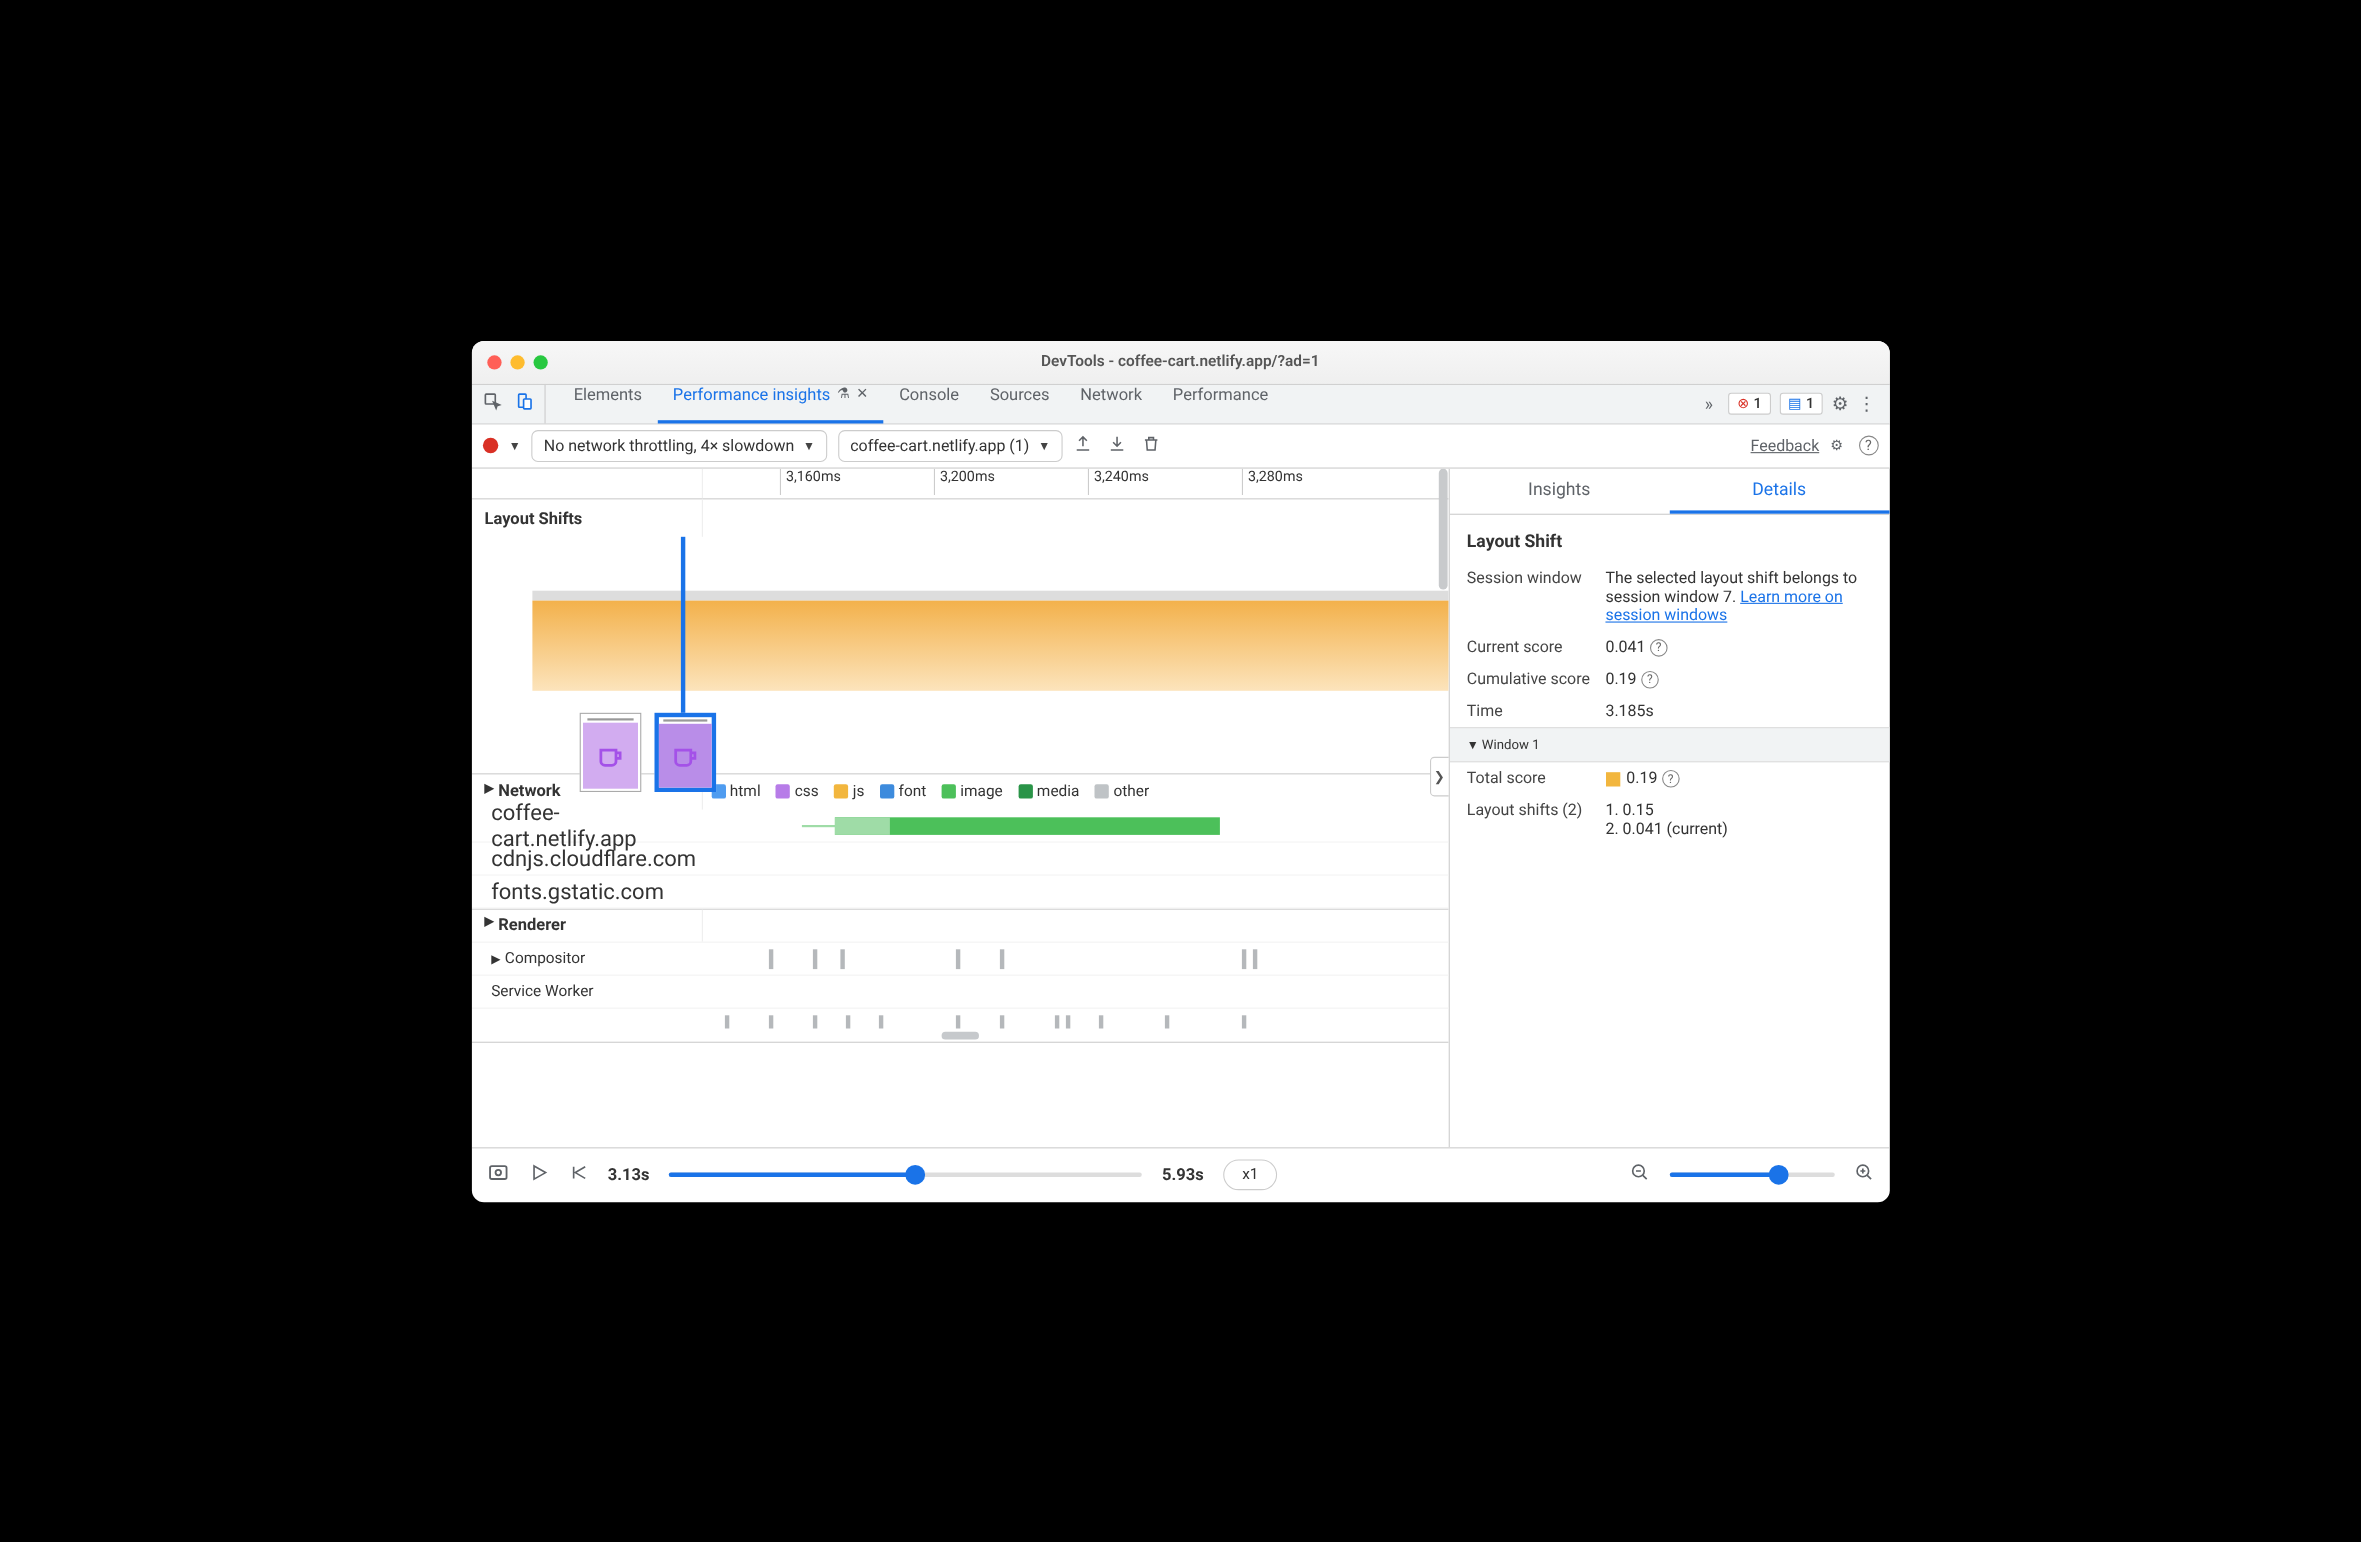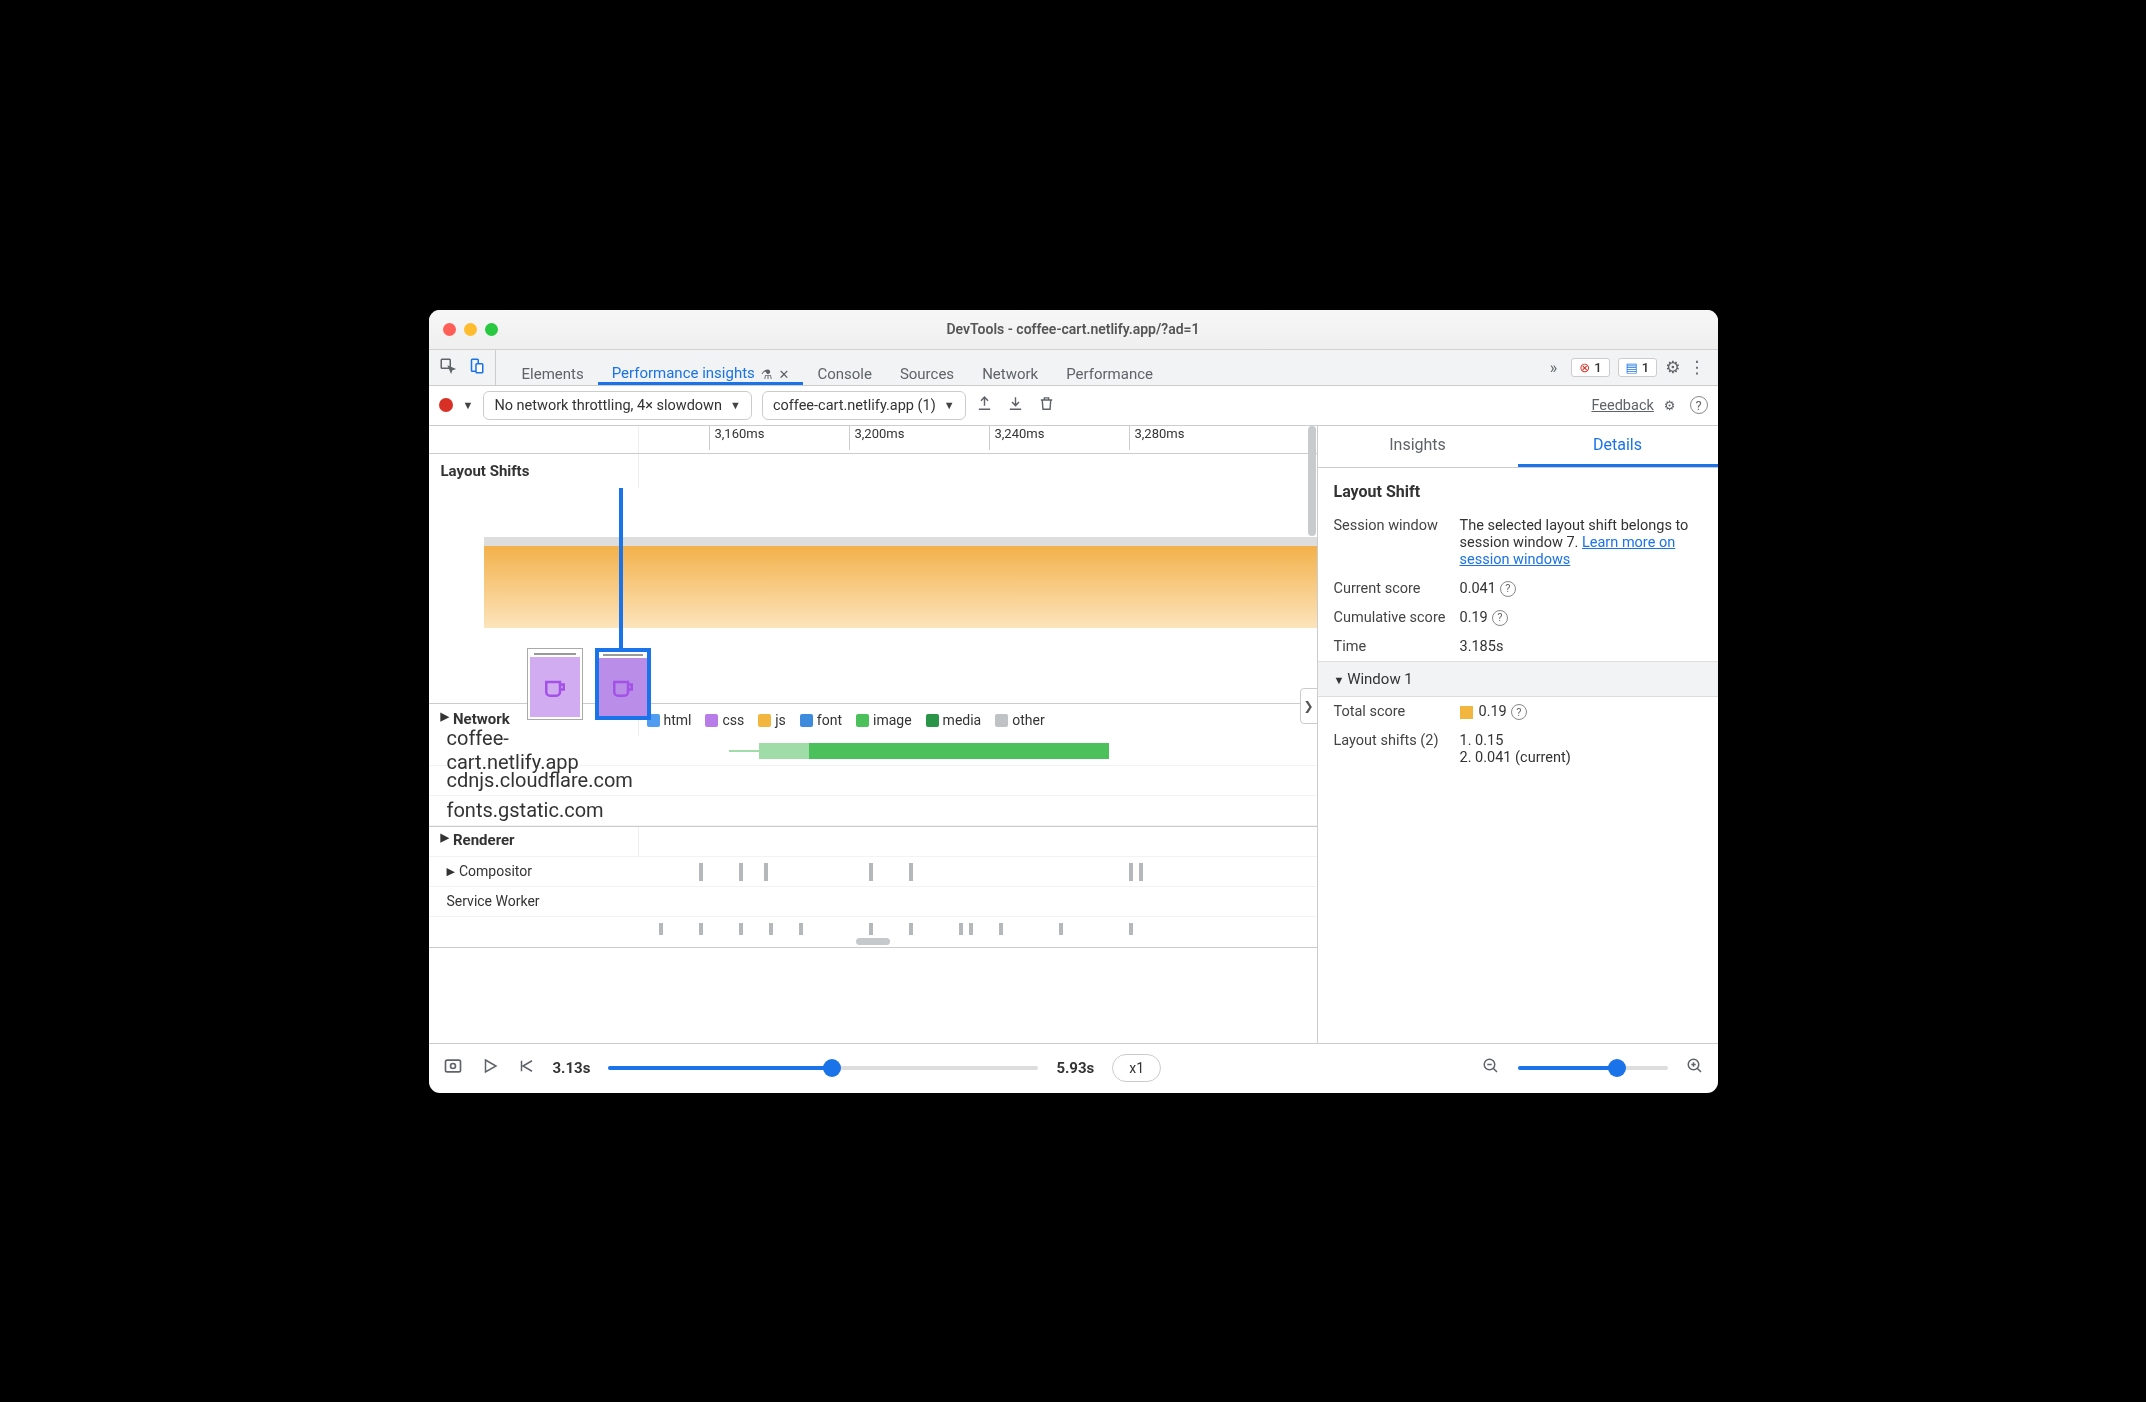--- a/index.html
+++ b/index.html
@@ -49,21 +49,21 @@
     align-items: stretch;
     background: #f1f3f4;
   }
   .tabs-left-icons { display: flex; align-items: center; padding: 0 10px; gap: 10px; border-right: 1px solid #ccc; }
   .inspect-icon svg, .device-icon svg { width: 18px; height: 18px; }
   .device-icon { color: #1a73e8; }
   .panel-tabs { display: flex; align-items: stretch; padding-left: 12px; flex: 1; }
   .panel-tab {
     padding: 0 14px;
     display: flex;
-    align-items: flex-end;
+    align-items: flex-start;
     font-size: 15px;
     color: #5f6368;
     cursor: pointer;
     gap: 6px;
     border-bottom: 2px solid transparent;
   }
   .panel-tab.active { color: #1a73e8; border-bottom: 3px solid #1a73e8; }
   .panel-tab .flask, .panel-tab .close { font-size: 13px; color: #5f6368; }
   .tabs-right { display: flex; align-items: center; gap: 8px; padding-right: 12px; }
   .more-tabs { font-size: 16px; color: #5f6368; padding: 0 6px; }
@@ -167,21 +167,21 @@
   .side-tab.active { color: #1a73e8; border-bottom: 3px solid #1a73e8; }
 
   .side-body { flex: 1; overflow-y: auto; font-size: 14.5px; color: #333; }
   .side-h { font-size: 16px; font-weight: 700; padding: 14px 16px 10px; }
   .kv { display: flex; padding: 6px 16px; gap: 8px; }
   .kv .k { width: 118px; color: #444; }
   .kv .v { flex: 1; }
   .link { color: #1a73e8; text-decoration: underline; }
   .helpq { display: inline-flex; width: 16px; height: 16px; border: 1.5px solid #888; border-radius: 50%; align-items: center; justify-content: center; font-size: 11px; color: #666; margin-left: 4px; vertical-align: middle; }
 
-  .win-header { background: #f1f3f4; padding: 8px 16px; font-size: 15px; color: #333; border-top: 1px solid #ddd; border-bottom: 1px solid #ddd; }
+  .win-header { background: #f1f3f4; padding: 8px 16px; font-size: 12px; color: #333; border-top: 1px solid #ddd; border-bottom: 1px solid #ddd; }
   .win-header::before { content: "▼ "; font-size: 11px; }
   .sq-orange { display: inline-block; width: 13px; height: 13px; background: #f2b63e; margin-right: 6px; vertical-align: middle; }
 
   
   .bottombar { height: 50px; border-top: 1px solid #ccc; display: flex; align-items: center; padding: 0 14px; gap: 18px; font-size: 15px; color: #333; }
   .bb-icon { color: #5f6368; }
   .bb-time { font-weight: 700; }
   .slider { flex: 0 0 430px; height: 4px; background: #ddd; border-radius: 2px; position: relative; }
   .slider .fill { position: absolute; left: 0; height: 100%; background: #1a73e8; border-radius: 2px; }
   .slider .knob { position: absolute; top: -7px; width: 18px; height: 18px; border-radius: 50%; background: #1a73e8; }

